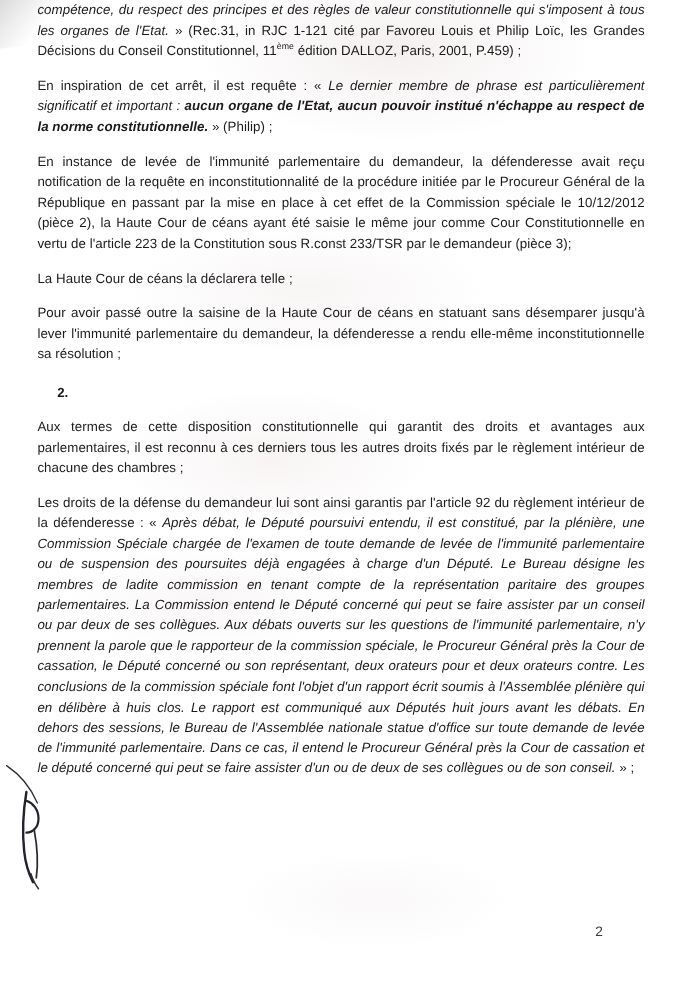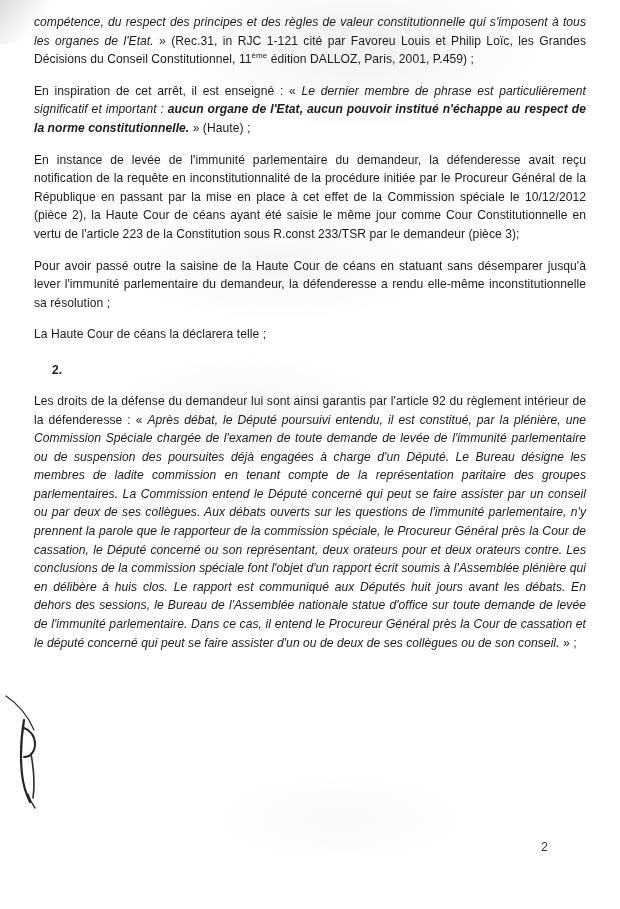--- a/index.html
+++ b/index.html
@@ -37,21 +37,21 @@
     height: 58px;
     background: linear-gradient(135deg, rgba(150,150,152,0.55) 0%, rgba(185,185,188,0.30) 42%, rgba(255,255,255,0) 72%);
     transform: rotate(-6deg);
     z-index: 2;
     pointer-events: none;
   }
 
   .doc-body {
     position: absolute;
     left: 34px;
-    top: 13px;
+    top: 0;
     width: 552px;
     z-index: 4;
   }
 
   p.para {
     margin: 0 0 13px 0;
     font-size: 12.1px;
     line-height: 18.6px;
     text-align: justify;
     text-justify: inter-word;
@@ -110,40 +110,43 @@
 
   <div class="scan-corner"></div>
 
   <div class="doc-body">
 
     <p class="para">
       <span class="ital">compétence, du respect des principes et des   règles de valeur constitutionnelle qui s'imposent à tous les organes de l'Etat.</span><span> » (Rec.31, in RJC 1-121 cité par Favoreu Louis et Philip Loïc, les Grandes Décisions du Conseil Constitutionnel, 11</span><sup class="ord">ème</sup><span> édition DALLOZ, Paris, 2001, P.459) ;</span>
     </p>
 
     <p class="para">
-      <span>En inspiration de cet arrêt, il est enseigné : « </span><span class="ital">Le dernier membre de phrase est particulièrement significatif et important : </span><span class="bold-ital">aucun organe de l'Etat, aucun pouvoir institué n'échappe au respect de la norme constitutionnelle.</span><span> » (Haute) ;</span>
+      <span>En inspiration de cet arrêt, il est requête : « </span><span class="ital">Le dernier membre de phrase est particulièrement significatif et important : </span><span class="bold-ital">aucun organe de l'Etat, aucun pouvoir institué n'échappe au respect de la norme constitutionnelle.</span><span> » (Philip) ;</span>
     </p>
 
     <p class="para">
       <span>En instance de levée de l'immunité parlementaire du demandeur, la défenderesse avait reçu notification de la requête en inconstitutionnalité de la procédure initiée par le Procureur Général de la République en passant par la mise en place à cet effet de la Commission spéciale le 10/12/2012 (pièce 2), la Haute Cour de céans ayant été saisie le même jour comme Cour Constitutionnelle en vertu de l'article 223 de la Constitution sous R.const 233/TSR par le demandeur (pièce 3);</span>
     </p>
 
 
     <p class="para">
-      <span>Pour avoir passé outre la saisine de la Haute Cour de céans en statuant sans désemparer jusqu'à lever l'immunité parlementaire du demandeur, la défenderesse a rendu elle-même inconstitutionnelle sa résolution ;</span>
+      <span>La Haute Cour de céans la déclarera telle ;</span>
     </p>
 
     <p class="para">
-      <span>La Haute Cour de céans la déclarera telle ;</span>
+      <span>Pour avoir passé outre la saisine de la Haute Cour de céans en statuant sans désemparer jusqu'à lever l'immunité parlementaire du demandeur, la défenderesse a rendu elle-même inconstitutionnelle sa résolution ;</span>
     </p>
 
     <div class="heading-item">
       <span class="heading-num">2.</span>
     </div>
 
+    <p class="para">
+      <span>Aux termes de cette disposition constitutionnelle qui garantit des droits et avantages aux parlementaires, il est reconnu à ces derniers tous les autres droits fixés par le règlement intérieur de chacune des chambres ;</span>
+    </p>
 
     <p class="para quote-block">
       <span>Les droits de la défense du demandeur lui sont ainsi garantis par l'article 92 du règlement intérieur de la défenderesse : « </span><span class="ital">Après débat, le Député poursuivi entendu, il est constitué, par la plénière, une Commission Spéciale chargée de l'examen de toute demande de levée de l'immunité parlementaire ou de suspension des poursuites déjà engagées à charge d'un Député. Le Bureau désigne les membres de ladite commission en tenant compte de la représentation paritaire des groupes parlementaires. La Commission entend le Député concerné qui peut se faire assister par un conseil ou par deux de ses collègues. Aux débats ouverts sur les questions de l'immunité parlementaire, n'y prennent la parole que le rapporteur de la commission spéciale, le Procureur Général près la Cour de cassation, le Député concerné ou son représentant, deux orateurs pour et deux orateurs contre. Les conclusions de la commission spéciale font l'objet d'un rapport écrit soumis à l'Assemblée plénière qui en délibère à huis clos. Le rapport est communiqué aux Députés huit jours avant les débats. En dehors des sessions, le Bureau de l'Assemblée nationale statue d'office sur toute demande de levée de l'immunité parlementaire. Dans ce cas, il entend le Procureur Général près la Cour de cassation et le député concerné qui peut se faire assister d'un ou de deux de ses collègues ou de son conseil.</span><span> » ;</span>
     </p>
 
   </div>
 
   <svg class="margin-mark" viewBox="0 0 62 130">
     <path d="M2 6 C 14 14, 24 26, 30 40" fill="none" stroke="#2b2b33" stroke-width="1.2" stroke-linecap="round"></path>
     <path d="M20 30 C 17 48, 16 66, 18 84 C 19 94, 22 104, 26 112" fill="none" stroke="#23232c" stroke-width="2.2" stroke-linecap="round"></path>

